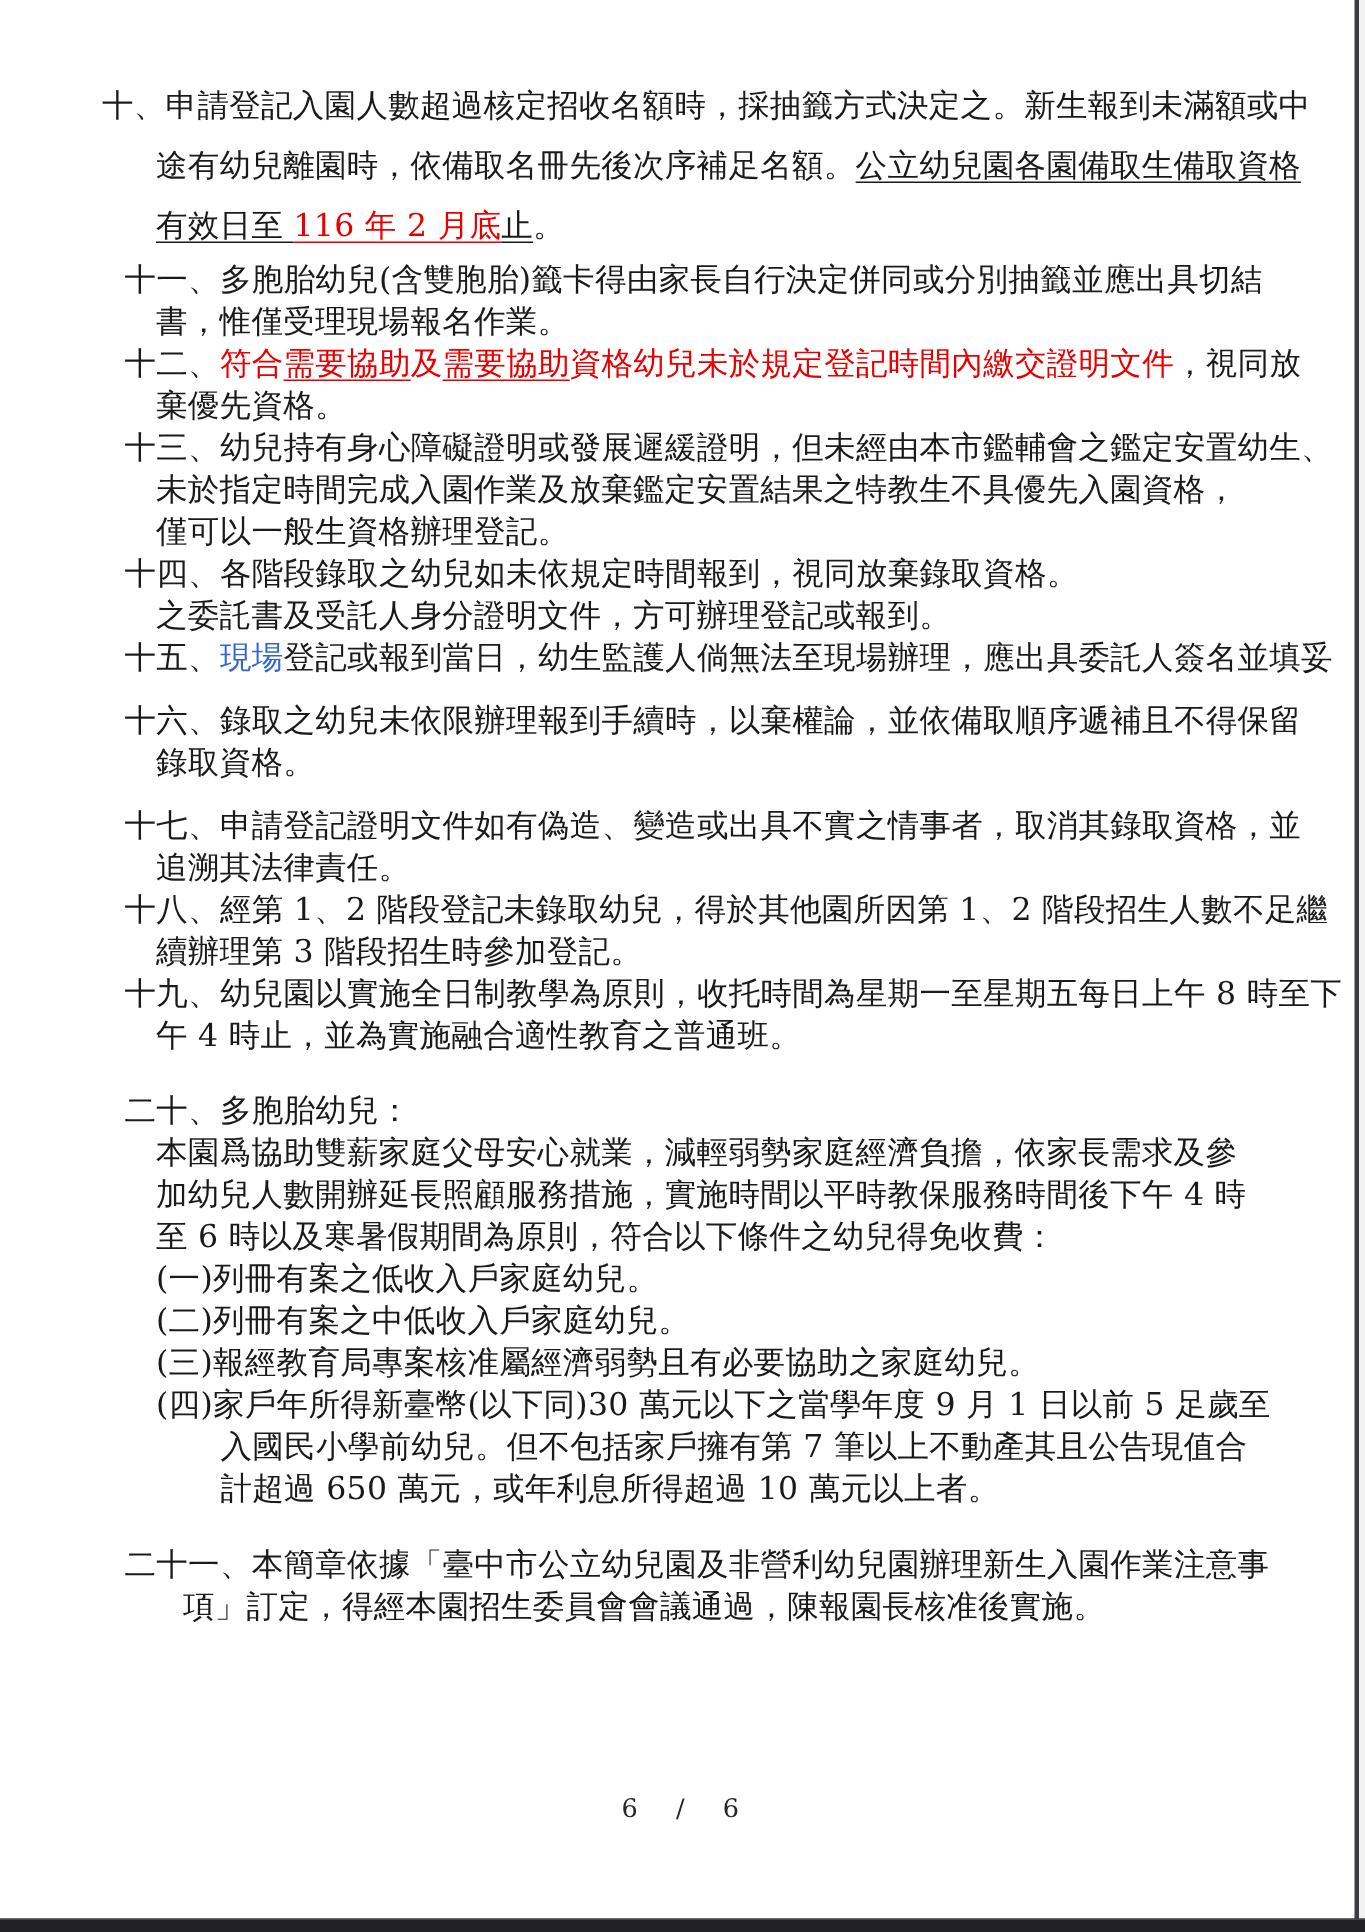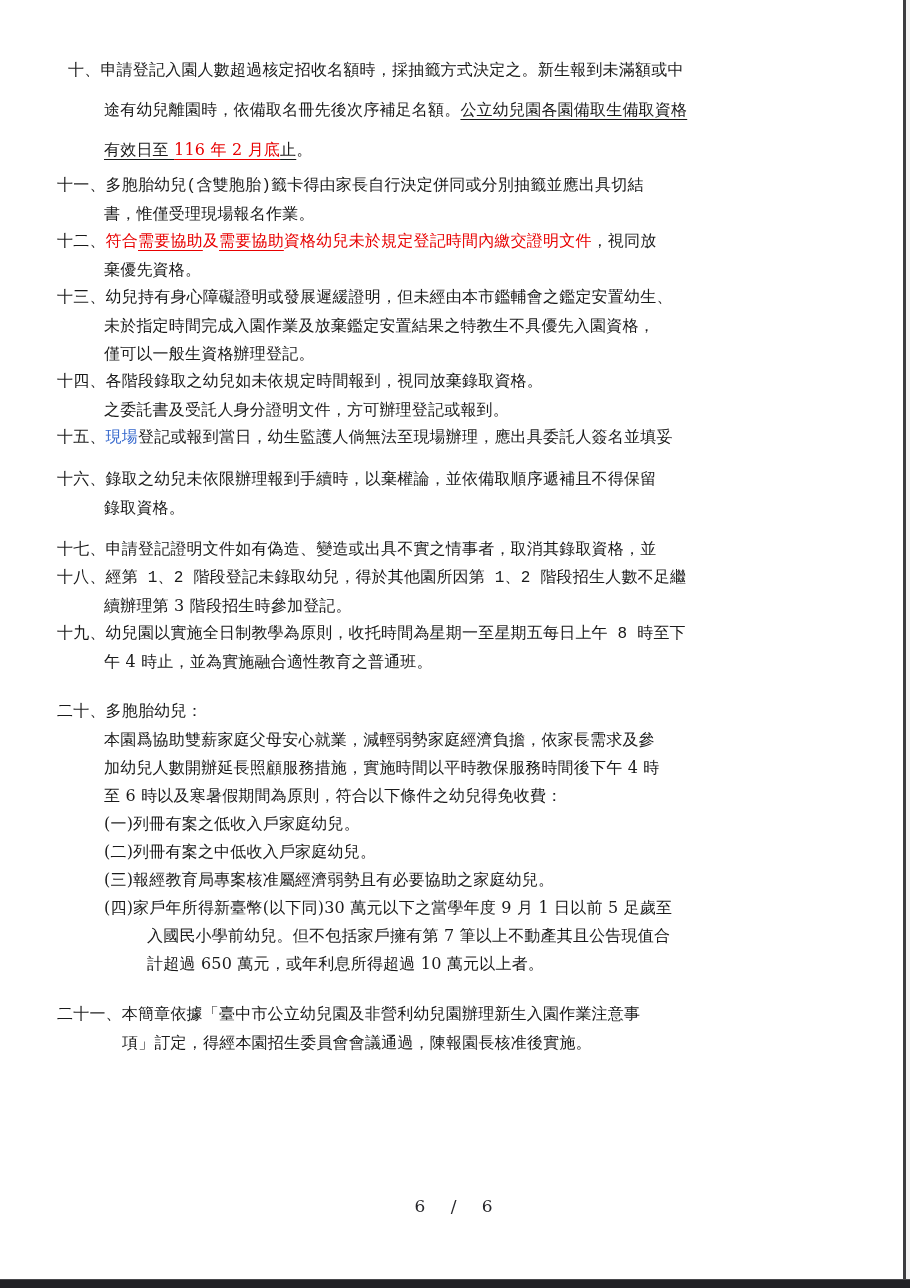--- a/index.html
+++ b/index.html
@@ -2,24 +2,24 @@
 <html style="--text: #1a1a1a; --red: #e80000; --blue: #3366cc; --edge: #222226;"><head>
 <meta charset="utf-8">
 <style>
   html,body{margin:0;padding:0;background:#ffffff;}
   .page{
     position:relative;width:910px;height:1288px;background:#ffffff;overflow:hidden;
     font-family:"DejaVu Serif","Liberation Serif",serif;
   }
   .doc{position:absolute;top:56px;left:0;width:880px;}
   .line{
-    font-size:16px;line-height:28px;color:var(--text,#1a1a1a);
+    font-size:21px;line-height:28px;color:var(--text,#1a1a1a);
     white-space:nowrap;letter-spacing:0.2px;
   }
-  .x-item{padding-left:57px;font-family:Liberation Mono, monospace;}
+  .x-item{padding-left:83px;}
   .x-item10{padding-left:68px;}
   .x-cont{padding-left:104px;}
   .x-cont21{padding-left:122px;}
   .x-cont4{padding-left:147px;}
   .s-n{color:var(--text,#1a1a1a);}
   .s-u{color:var(--text,#1a1a1a);text-decoration:underline;text-underline-offset:4px;text-decoration-thickness:1px;}
   .s-r{color:var(--red,#e80000);}
   .s-ru{color:var(--red,#e80000);text-decoration:underline;text-underline-offset:4px;text-decoration-thickness:1px;}
   .s-b{color:var(--blue,#3366cc);}
   .footer{
@@ -47,20 +47,21 @@
       <div class="line x-cont"><span class="s-n">棄優先資格。</span></div>
       <div class="line x-item"><span class="s-n">十三、幼兒持有身心障礙證明或發展遲緩證明，但未經由本市鑑輔會之鑑定安置幼生、</span></div>
       <div class="line x-cont"><span class="s-n">未於指定時間完成入園作業及放棄鑑定安置結果之特教生不具優先入園資格，</span></div>
       <div class="line x-cont"><span class="s-n">僅可以一般生資格辦理登記。</span></div>
       <div class="line x-item"><span class="s-n">十四、各階段錄取之幼兒如未依規定時間報到，視同放棄錄取資格。</span></div>
       <div class="line x-cont"><span class="s-n">之委託書及受託人身分證明文件，方可辦理登記或報到。</span></div>
       <div class="line x-item"><span class="s-n">十五、</span><span class="s-b">現場</span><span class="s-n">登記或報到當日，幼生監護人倘無法至現場辦理，應出具委託人簽名並填妥</span></div>
       <div class="line x-item" style="margin-top: 14px;"><span class="s-n">十六、錄取之幼兒未依限辦理報到手續時，以棄權論，並依備取順序遞補且不得保留</span></div>
       <div class="line x-cont"><span class="s-n">錄取資格。</span></div>
       <div class="line x-item" style="margin-top: 14px;"><span class="s-n">十七、申請登記證明文件如有偽造、變造或出具不實之情事者，取消其錄取資格，並</span></div>
+      <div class="line x-cont"><span class="s-n">追溯其法律責任。</span></div>
       <div class="line x-item"><span class="s-n">十八、經第 1、2 階段登記未錄取幼兒，得於其他園所因第 1、2 階段招生人數不足繼</span></div>
       <div class="line x-cont"><span class="s-n">續辦理第 3 階段招生時參加登記。</span></div>
       <div class="line x-item"><span class="s-n">十九、幼兒園以實施全日制教學為原則，收托時間為星期一至星期五每日上午 8 時至下</span></div>
       <div class="line x-cont"><span class="s-n">午 4 時止，並為實施融合適性教育之普通班。</span></div>
       <div class="line x-item" style="margin-top: 22px;"><span class="s-n">二十、多胞胎幼兒：</span></div>
       <div class="line x-cont"><span class="s-n">本園爲協助雙薪家庭父母安心就業，減輕弱勢家庭經濟負擔，依家長需求及參</span></div>
       <div class="line x-cont"><span class="s-n">加幼兒人數開辦延長照顧服務措施，實施時間以平時教保服務時間後下午 4 時</span></div>
       <div class="line x-cont"><span class="s-n">至 6 時以及寒暑假期間為原則，符合以下條件之幼兒得免收費：</span></div>
       <div class="line x-cont"><span class="s-n">(一)列冊有案之低收入戶家庭幼兒。</span></div>
       <div class="line x-cont"><span class="s-n">(二)列冊有案之中低收入戶家庭幼兒。</span></div>

